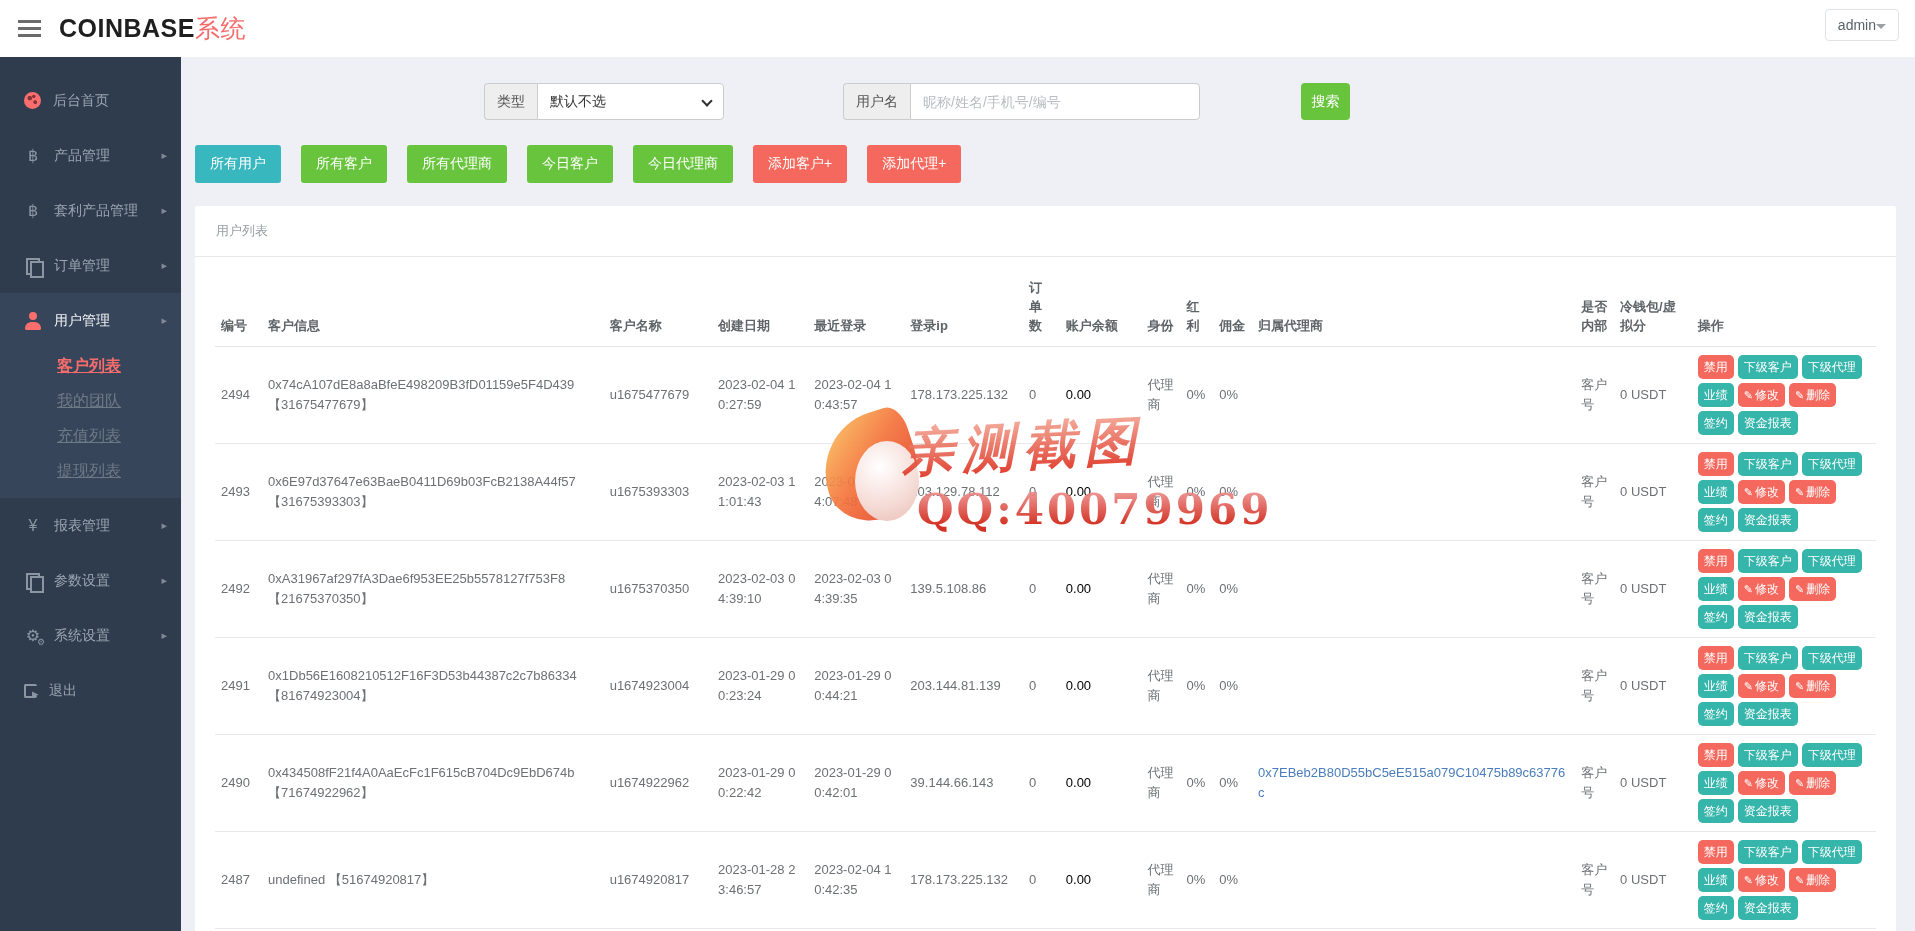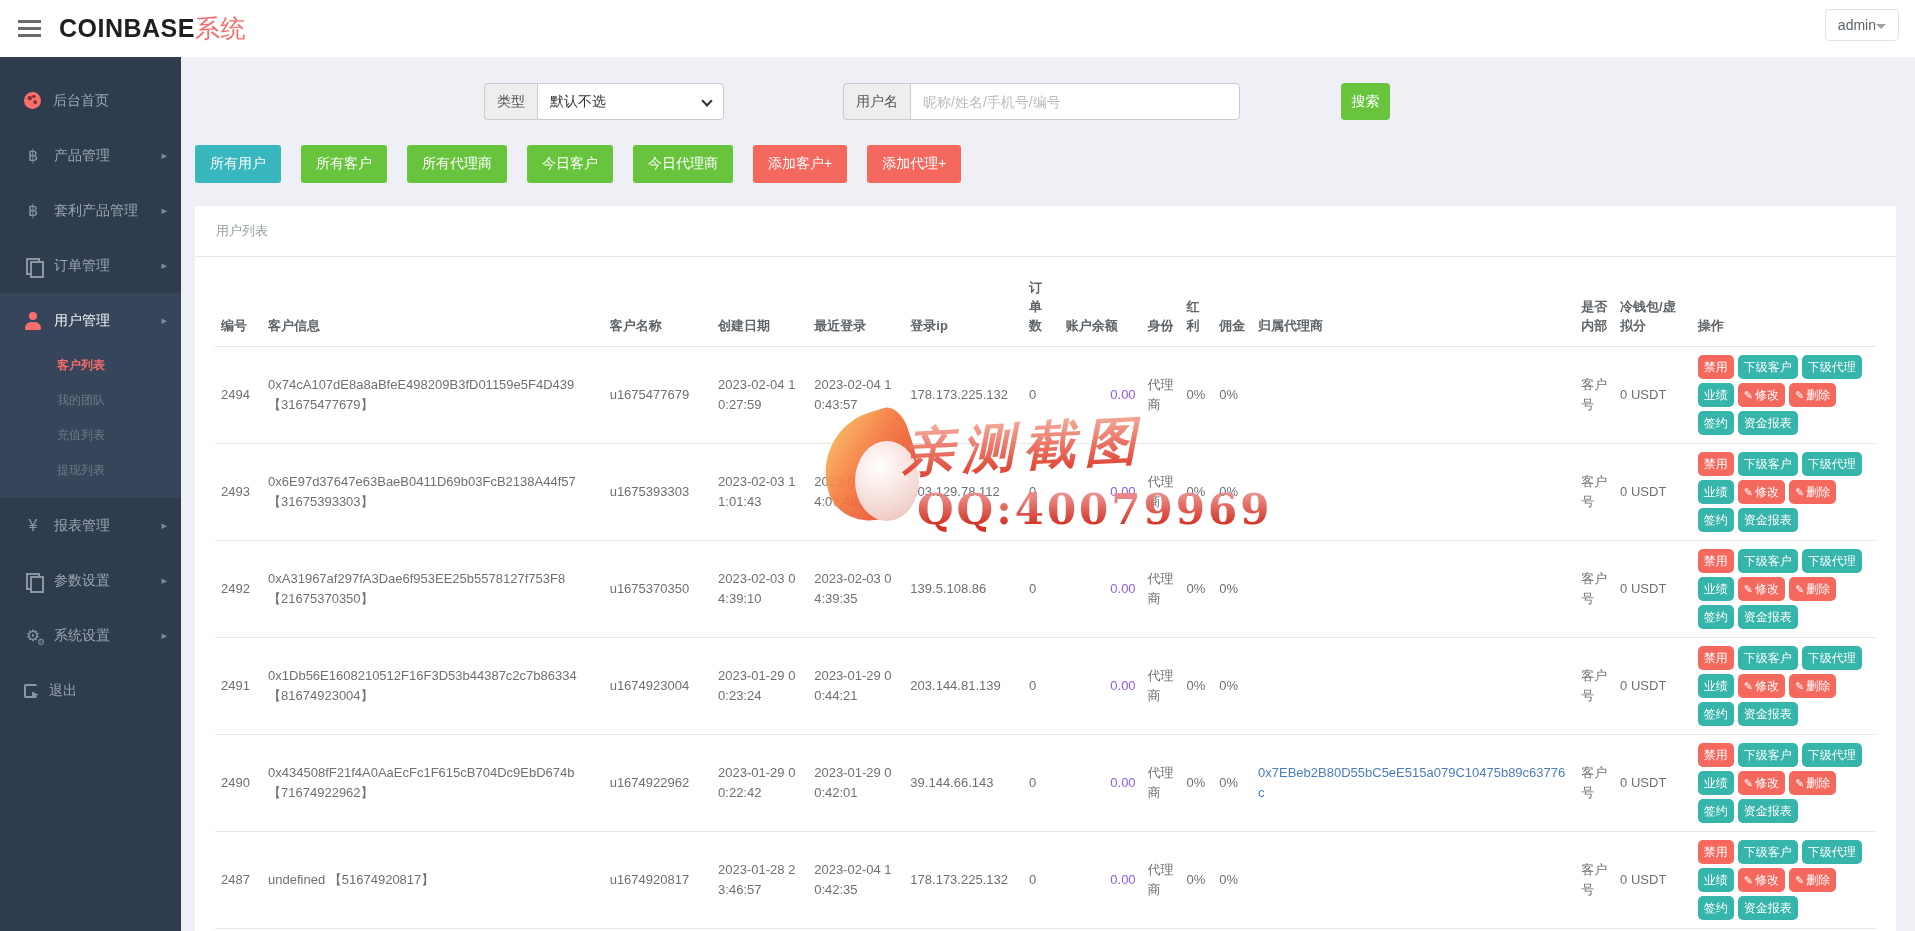--- a/index.html
+++ b/index.html
@@ -25,21 +25,21 @@
   
   .sb-item { height:55px; display:flex; align-items:center; padding:0 14px 0 24px;
     color:#9aa5b1; font-size:14px; cursor:pointer; }
   .sb-item .sb-label { margin-left:12px; }
   .sb-arrow { margin-left:auto; color:#7f8b97; font-size:11px; }
   .sb-icon { width:18px; height:18px; display:inline-flex; align-items:center; justify-content:center;
     color:#8a97a3; font-size:16px; flex:none; position:relative; }
   .active-block { background:#36455a; }
   .active-block .sb-item .sb-label { color:#f2f4f6; }
   .sb-sub { padding-bottom:10px; }
-  .sb-sub-item { height:35px; line-height:35px; padding-left:57px; font-size:12px; color:#6d7a86; cursor:pointer; }
+  .sb-sub-item { height:35px; line-height:35px; padding-left:57px; font-size:16px; color:#6d7a86; cursor:pointer;text-decoration:underline; }
   .sb-sub-item.active { color:#f56c6c; font-weight:bold; }
 
   .icon-dashboard { width:17px; height:17px; border-radius:50%;
     background: radial-gradient(circle at 34% 36%, #88333a 2px, rgba(0,0,0,0) 2.6px),
                 radial-gradient(circle at 66% 60%, #88333a 1.6px, rgba(0,0,0,0) 2.2px),
                 radial-gradient(circle at 58% 26%, #88333a 1.4px, rgba(0,0,0,0) 2px), #fa6e6e; }
   .icon-person { color:#fa6e6e; }
   .icon-person::before { content:""; position:absolute; top:0; left:5px; width:8px; height:8px;
     border-radius:50%; background:#fa6e6e; }
   .icon-person::after { content:""; position:absolute; bottom:0; left:1px; width:16px; height:8px;
@@ -54,21 +54,21 @@
 
   
   .filter-row { display:flex; align-items:center; margin-left:293px; height:37px;gap:42px; }
   .input-group { display:flex; height:37px; }
   .ig-label { background:#eeeeee; border:1px solid #cccccc; border-right:none; border-radius:4px 0 0 4px;
     padding:0 12px; font-size:14px; color:#555; display:flex; align-items:center; }
   .ig-select { width:187px; border:1px solid #cccccc; border-radius:0 4px 4px 0; background:#fff;
     display:flex; align-items:center; padding:0 12px; font-size:14px; color:#333; cursor:pointer; position:relative;}
   .select-caret { position:absolute; right:12px; top:13px; width:8px; height:8px;
     border-right:2px solid #333; border-bottom:2px solid #333; transform:rotate(45deg); }
-  .ig-input { width:330px; border:1px solid #cccccc; border-left:1px solid #ccc; border-radius:0 4px 4px 0;
+  .ig-input { width:290px; border:1px solid #cccccc; border-left:1px solid #ccc; border-radius:0 4px 4px 0;
     padding:0 12px; font-size:14px; color:#701a75; outline:none; }
   .ig-input::placeholder { color:#b9bdc1; }
   .gap35 { width:35px; } .gap17 { width:17px; }
   .btn-search { width:49px; height:37px; background:#68c43c; color:#fff; border:none; border-radius:4px;
     font-size:14px; cursor:pointer; }
 
   
   .quick-row { margin-top:25px; padding-left:4px; display:flex; gap:20px; }
   .qbtn { border:none; border-radius:3px; color:#fff; font-size:14px; padding:10px 15px; cursor:pointer; }
   .qbtn.teal { background:#38b7be; }
@@ -77,21 +77,21 @@
 
   
   .panel { margin-top:23px; margin-left:4px; background:#fff; border-radius:2px; min-height:700px; }
   .panel-title { padding:16px 21px; font-size:13px; color:#98a0a6; border-bottom:1px solid #e7eaec; }
   table { width:calc(100% - 40px); margin:0 20px; border-collapse:collapse; table-layout:fixed;
     font-size:13px; color:#6d7074; }
   th { text-align:left; vertical-align:bottom; font-weight:bold; color:#5f6468;
     padding:22px 6px 10px 6px; border-bottom:1px solid #e5e5e5; word-break:break-all; line-height:1.45; }
   td { padding:8px 6px; height:87px; vertical-align:middle; border-bottom:1px solid #e7eaec;
     word-break:break-all; line-height:1.5; }
-  td.c-balance { color:#8b5cf6;text-align:right; }
+  td.c-balance { color:#000000; }
   span.agent-link { color:#4a7dbd; cursor:pointer; }
   .c-actions-wrap { display:flex; flex-wrap:wrap; gap:4px 4px; }
   .act { border-radius:5px; color:#fff; font-size:12px; padding:3px 6px; cursor:pointer; white-space:nowrap; line-height:1.5;}
   .act.teal { background:#36b5ab; }
   .act.red { background:#f5685e; }
   .act .pencil { font-size:11px; margin-right:2px; }
 
   
   .watermark { position:absolute; left:648px; top:352px; pointer-events:none; z-index:6; }
   .wm-logo { position:absolute; left:-6px; top:6px; width:160px; height:115px; }

